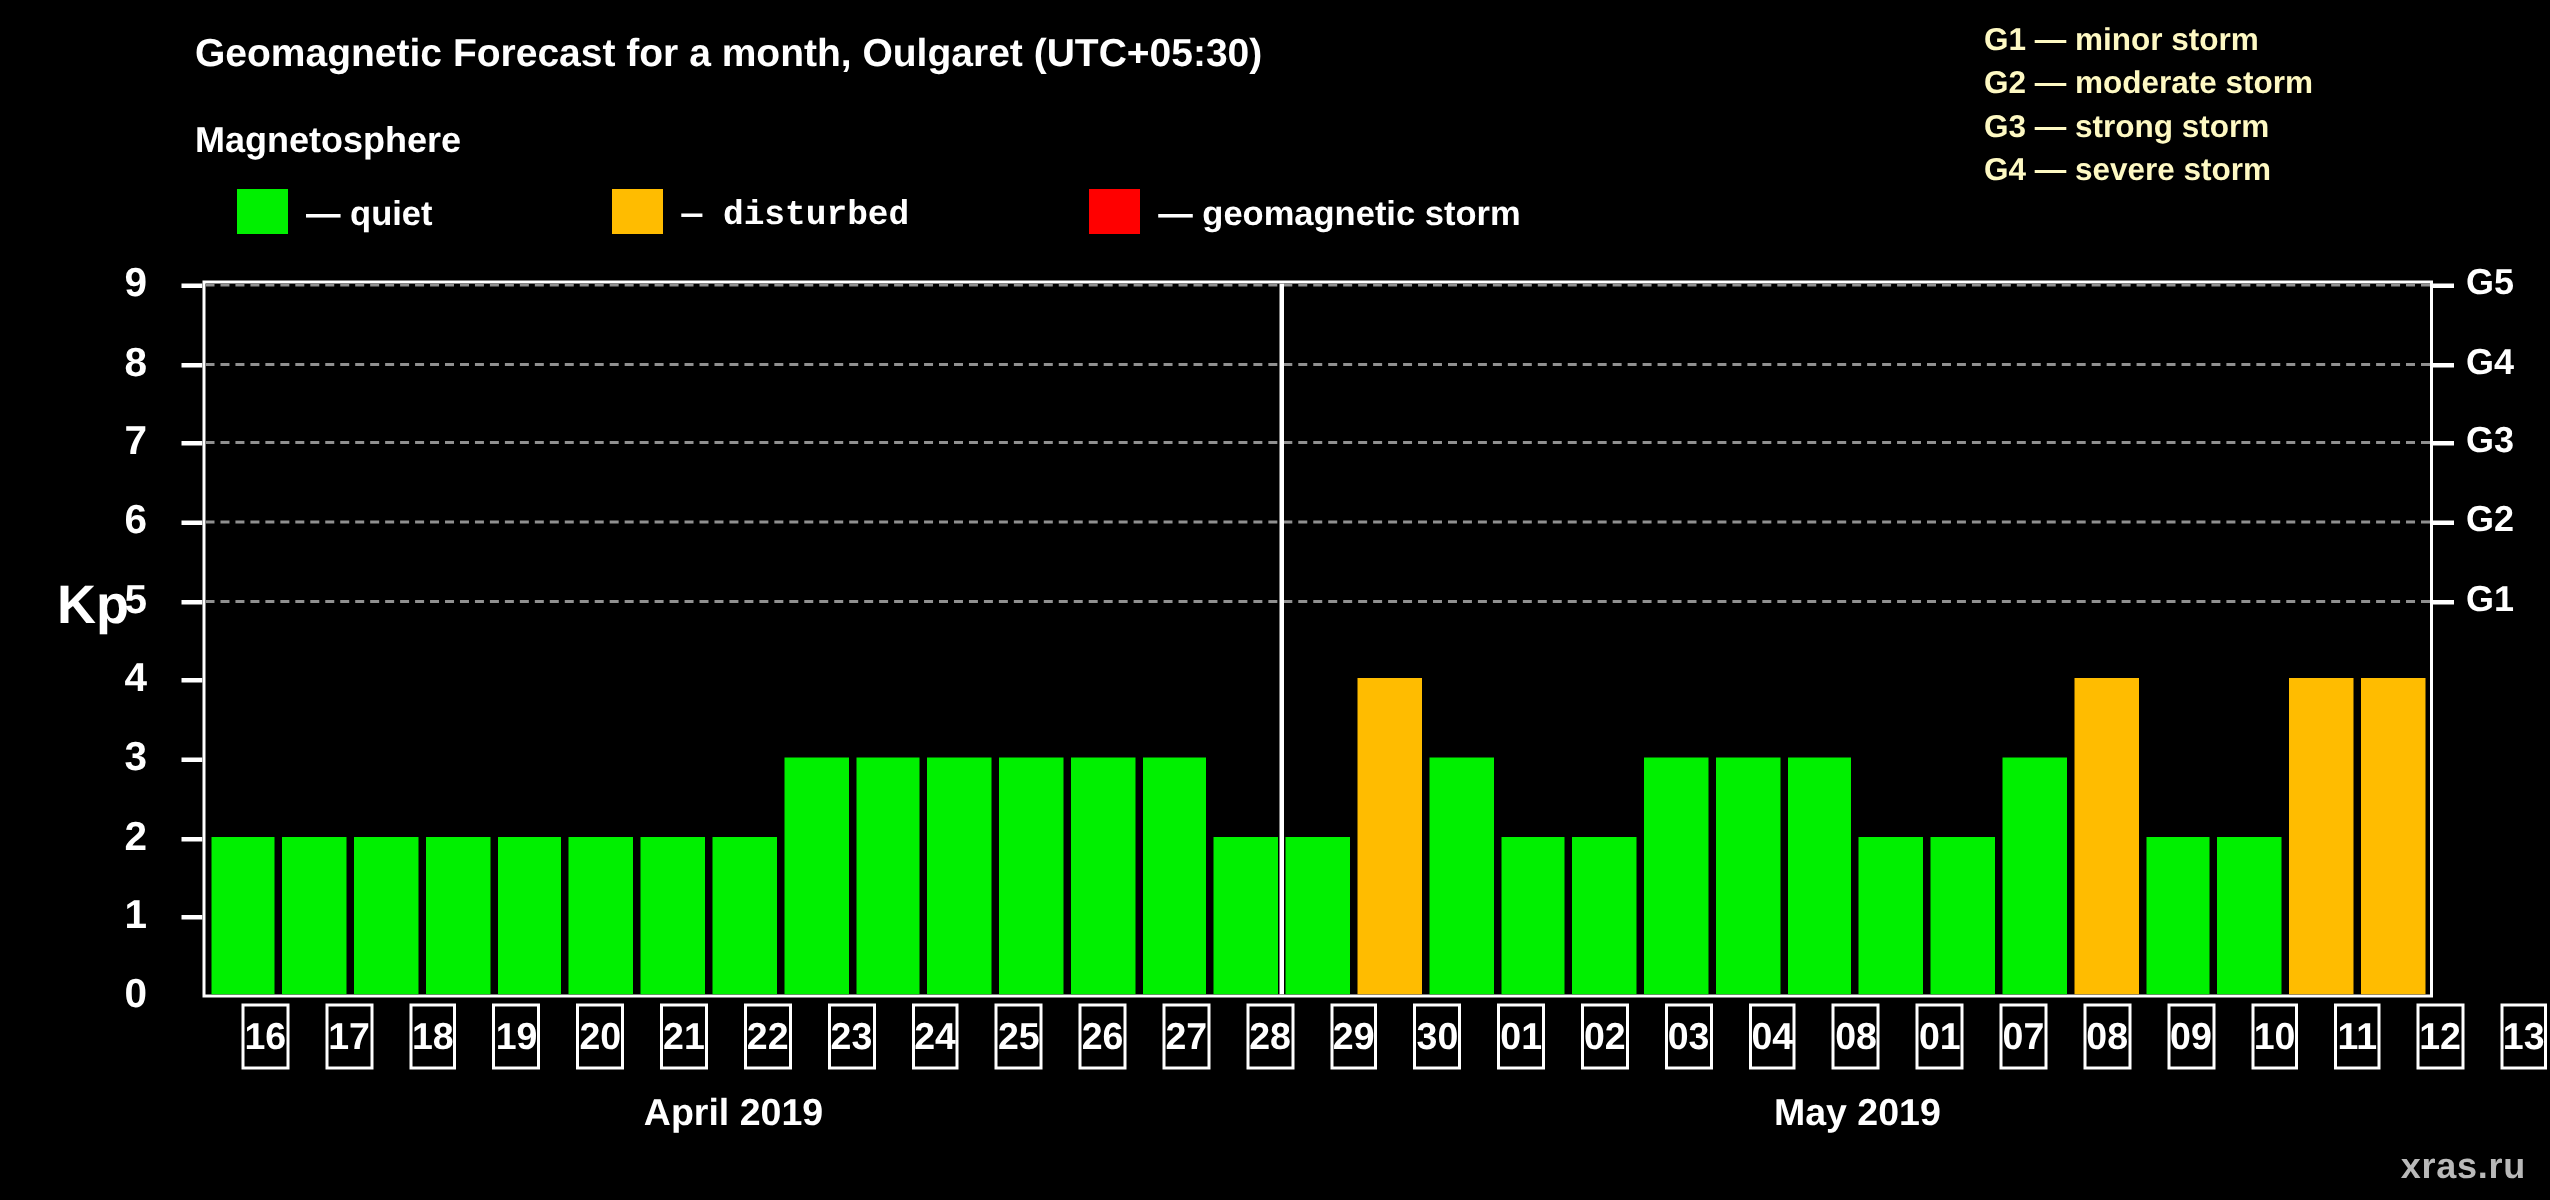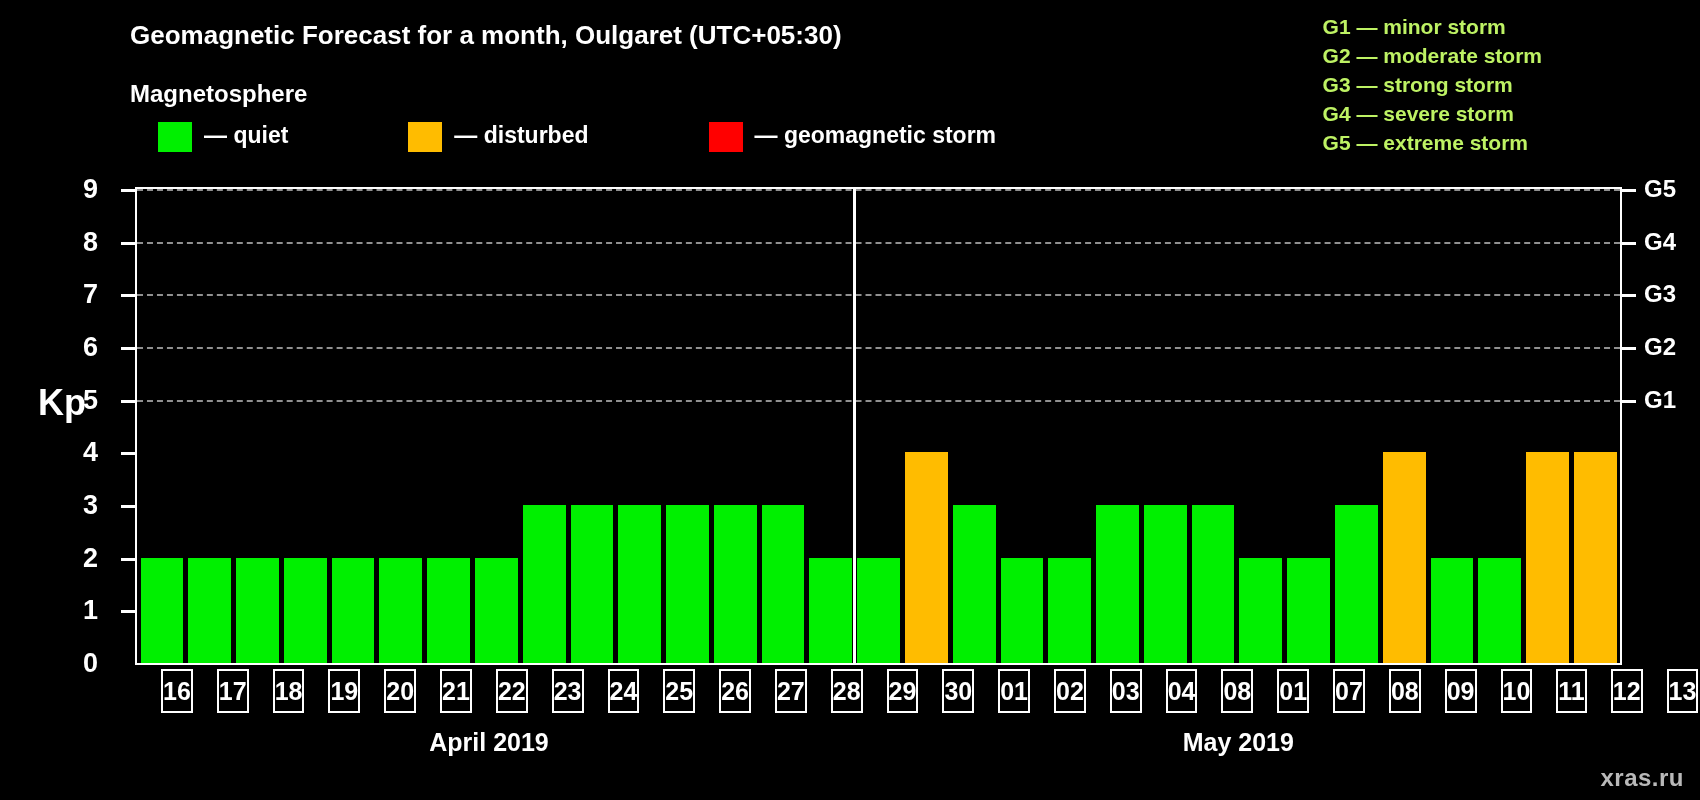--- a/index.html
+++ b/index.html
@@ -39,21 +39,21 @@
   #legend-row {
     position: absolute;
     left: 130px;
     top: 122px;
     display: flex;
     align-items: center;
     height: 34px;
   }
   .legend-item {
     display: flex;
-    align-items: flex-start;
+    align-items: flex-end;
     height: 34px;
     padding-left: 28px;
   }
   .legend-swatch {
     width: 34px;
     height: 30px;
     display: inline-block;
   }
   .legend-text {
     font-size: 23px;
@@ -66,21 +66,21 @@
   
   #g-legend {
     position: absolute;
     right: 158px;
     top: 12px;
     text-align: left;
   }
   .g-legend-line {
     font-size: 21px;
     font-weight: bold;
-    color: #bef264;
+    color: #fef9c3;
     line-height: 29px;
     white-space: nowrap;
   }
 
   
   #plot-wrap {
     position: absolute;
     left: 0;
     top: 0;
     width: 1700px;
@@ -237,36 +237,35 @@
 
 <div id="chart-title">Geomagnetic Forecast for a month, Oulgaret (UTC+05:30)</div>
 
 <div id="legend-heading">Magnetosphere</div>
 
 <div id="legend-row">
   <div class="legend-item" style="margin-right:92px;">
     <span class="legend-swatch" style="background:#00f000;"></span>
     <span class="legend-text">— quiet</span>
   </div>
-  <div class="legend-item" style="margin-right:92px;">
+  <div class="legend-item" style="margin-right:92px;font-family:Liberation Mono, monospace;">
     <span class="legend-swatch" style="background:#ffbc00;"></span>
     <span class="legend-text">— disturbed</span>
   </div>
   <div class="legend-item">
     <span class="legend-swatch" style="background:#ff0000;"></span>
     <span class="legend-text">— geomagnetic storm</span>
   </div>
 </div>
 
 <div id="g-legend">
   <div class="g-legend-line">G1 — minor storm</div>
   <div class="g-legend-line">G2 — moderate storm</div>
   <div class="g-legend-line">G3 — strong storm</div>
   <div class="g-legend-line">G4 — severe storm</div>
-  <div class="g-legend-line">G5 — extreme storm</div>
 </div>
 
 <div id="plot-wrap">
   <div id="y-axis-title">Kp</div>
   <div id="y-ticks">
       <div class="y-tick-label" style="top: 663px;">0</div>
       <div class="y-tick-label" style="top: 610.333px;">1</div>
       <div class="y-tick-mark" style="top: 610.333px;"></div>
       <div class="y-tick-label" style="top: 557.667px;">2</div>
       <div class="y-tick-mark" style="top: 557.667px;"></div>

